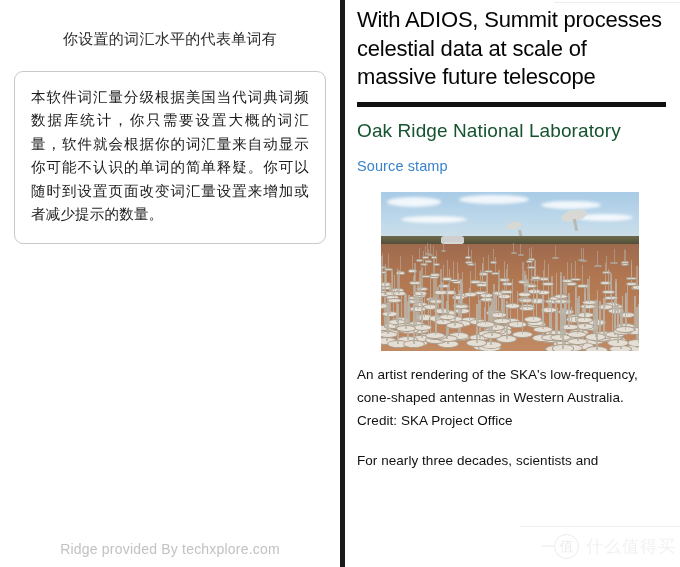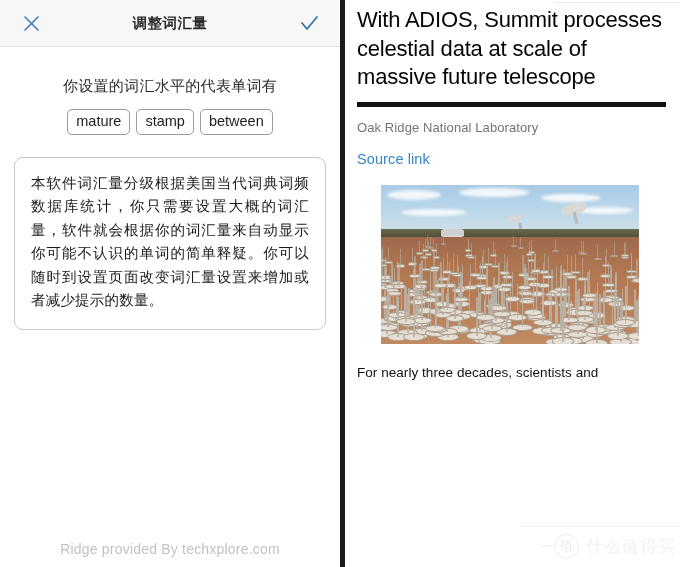--- a/index.html
+++ b/index.html
@@ -199,22 +199,22 @@
     color: #050505;
     letter-spacing: -.2px;
     margin-top: 2px;
   }
   .headline-rule {
     height: 5px;
     background: #111111;
     margin: 10px 0 0 0;
   }
   .article-source {
-    font-size: 13px;
-    color: #737373;
+    font-size: 19px;
+    color: #14532d;
     margin-top: 13px;
     letter-spacing: .1px;
   }
   .source-link {
     display: inline-block;
     font-size: 14.5px;
     color: #3a83c9;
     margin-top: 16px;
     text-decoration: none;
     cursor: pointer;
@@ -340,62 +340,43 @@
     background: #f0f0f0;
   }
 </style>
 </head>
 <body>
 
 <div id="app">
 
   <div class="left-panel">
 
-    <div class="dialog-header">
-      <div class="hdr-icon">
-        <svg width="17" height="17" viewBox="0 0 17 17" aria-hidden="true">
-          <line x1="2" y1="2" x2="15" y2="15" stroke="#3f7fb5" stroke-width="1.6" stroke-linecap="round"></line>
-          <line x1="15" y1="2" x2="2" y2="15" stroke="#3f7fb5" stroke-width="1.6" stroke-linecap="round"></line>
-        </svg>
-      </div>
-      <div class="dialog-title">调整词汇量</div>
-      <div class="hdr-icon">
-        <svg width="19" height="17" viewBox="0 0 19 17" aria-hidden="true">
-          <polyline points="2,8 7,14 17,2" fill="none" stroke="#2f6fa8" stroke-width="1.7" stroke-linecap="round" stroke-linejoin="round"></polyline>
-        </svg>
-      </div>
-    </div>
 
 
 
     <div class="words-caption">你设置的词汇水平的代表单词有</div>
 
-    <div class="chips-row">
-      <span class="chip">mature</span>
-      <span class="chip">stamp</span>
-      <span class="chip">between</span>
-    </div>
 
     <div class="info-box">
       <p>本软件词汇量分级根据美国当代词典词频数据库统计，你只需要设置大概的词汇量，软件就会根据你的词汇量来自动显示你可能不认识的单词的简单释疑。你可以随时到设置页面改变词汇量设置来增加或者减少提示的数量。</p>
     </div>
 
     <div class="footer-note">Ridge provided By techxplore.com</div>
   </div>
 
   <div class="panel-divider"></div>
 
   <div class="right-panel">
     <div class="top-hairline"></div>
 
     <h1 class="article-headline">With ADIOS, Summit processes celestial data at scale of massive future telescope</h1>
     <div class="headline-rule"></div>
 
     <div class="article-source">Oak Ridge National Laboratory</div>
-    <a class="source-link">Source link</a>
+    <a class="source-link">Source stamp</a>
 
     <div class="photo-wrap">
       <div class="ph-sky"></div>
       <div class="ph-cloud" style="left:6px;  top:5px;  width:54px; height:10px;"></div>
       <div class="ph-cloud" style="left:78px; top:3px;  width:70px; height:9px;"></div>
       <div class="ph-cloud" style="left:160px;top:9px;  width:60px; height:8px;"></div>
       <div class="ph-cloud" style="left:196px;top:22px; width:56px; height:7px;"></div>
       <div class="ph-cloud" style="left:20px; top:24px; width:66px; height:7px;"></div>
 
       <div class="ph-dish" style="left:180px; top:18px;"></div>
@@ -863,20 +844,21 @@
           <div class="ph-pole" style="left: 53.1148px; top: 65.6937px; width: 1.12113px; height: 17.3539px; opacity: 0.57;"></div>
           <div class="ph-ant" style="left: 231.516px; top: 136.406px; width: 19.8323px; height: 7.13962px;"></div>
           <div class="ph-pole" style="left: 240.832px; top: 104.434px; width: 1.60258px; height: 35.5419px; opacity: 0.84;"></div>
           <div class="ph-ant" style="left: 234.432px; top: 134.386px; width: 19.4595px; height: 7.00542px;"></div>
           <div class="ph-pole" style="left: 243.561px; top: 103.014px; width: 1.58492px; height: 34.8749px; opacity: 0.83;"></div>
           <div class="ph-ant" style="left: 143.464px; top: 124.59px; width: 17.6524px; height: 6.35488px;"></div>
           <div class="ph-pole" style="left: 151.69px; top: 96.1258px; width: 1.49933px; height: 31.6412px; opacity: 0.78;"></div>
         </div>
     </div>
 
+    <div class="photo-caption">An artist rendering of the SKA's low-frequency, cone-shaped antennas in Western Australia. Credit: SKA Project Office</div>
     <div class="body-para">For nearly three decades, scientists and</div>
 
     <div class="wm-bar"></div>
     <div class="watermark">
       <div class="wm-dash"></div>
       <div class="wm-badge">值</div>
       <div class="wm-text">什么值得买</div>
     </div>
   </div>
 

